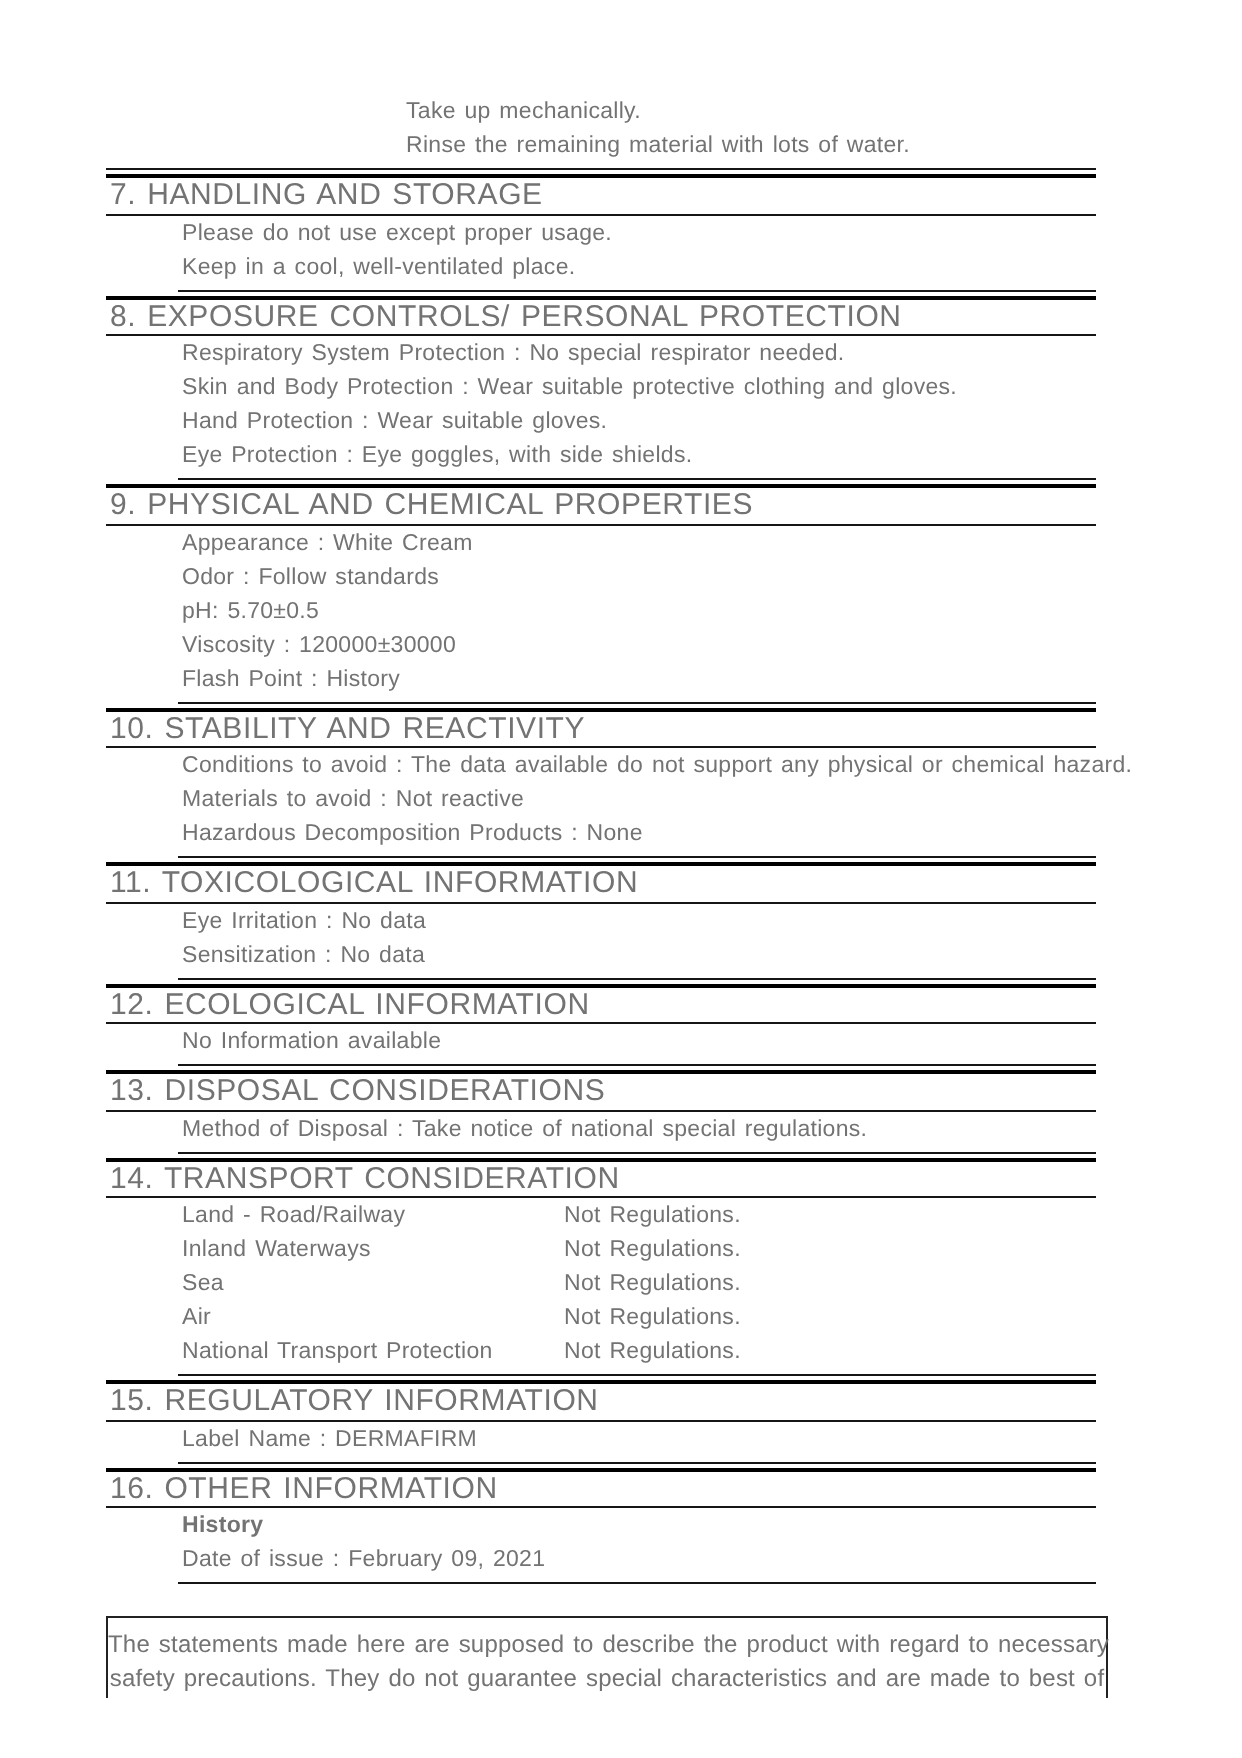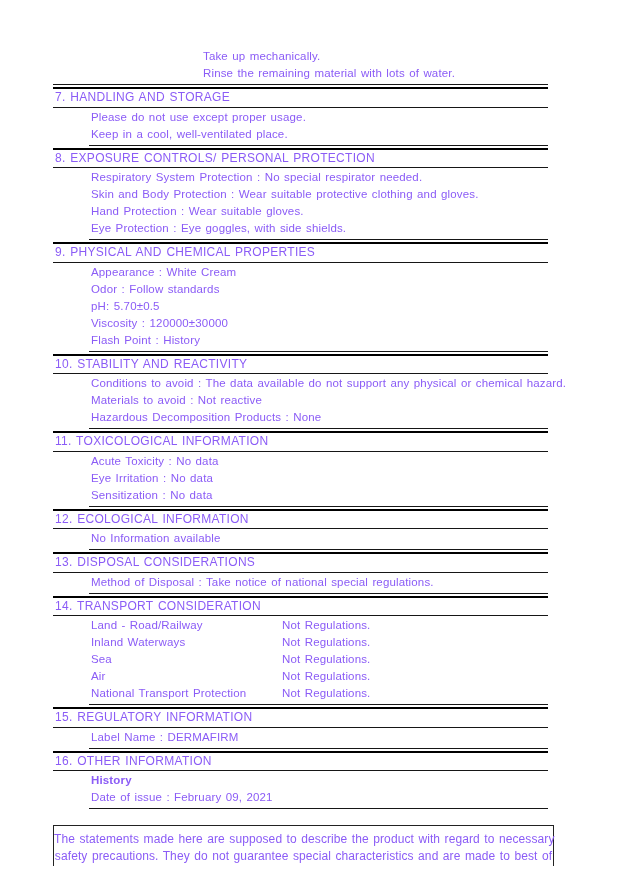--- a/index.html
+++ b/index.html
@@ -2,21 +2,21 @@
 <html><head>
 <meta charset="utf-8">
 <style>
   html, body { margin: 0; padding: 0; background: #ffffff; }
   .page {
     position: relative;
     width: 621px;
     height: 879px;
     background: #ffffff;
     font-family: "Liberation Sans", "DejaVu Sans", sans-serif;
-    color: #8b5cf6;
+    color: #737373;
     overflow: hidden;
   }
   .content {
     position: absolute;
     left: 53px;
     top: 48px;
     width: 495px;
   }
   .row {
     font-size: 11.5px;
@@ -29,21 +29,21 @@
   .pre-block {
     border-bottom: 1px solid #161616;
     padding-bottom: 2px;
   }
   .pre-block .row { padding-left: 150px; }
   .section { margin: 0; }
   .sec-header {
     margin-top: 2px;
     border-top: 2.4px solid #000000;
     border-bottom: 1px solid #161616;
-    font-size: 12px;
+    font-size: 15px;
     line-height: 15.5px;
     padding: 1px 0 1px 2px;
     letter-spacing: 0.3px;
     word-spacing: 1px;
     white-space: nowrap;
   }
   .sec-content {
     border-bottom: 1px solid #161616;
     padding: 1px 0 2px 0;
     margin-left: 36px;
@@ -113,21 +113,20 @@
           <div class="sec-header">10. STABILITY AND REACTIVITY</div>
           <div class="sec-content">
             <div class="row">Conditions to avoid : The data available do not support any physical or chemical hazard.</div>
             <div class="row">Materials to avoid : Not reactive</div>
             <div class="row">Hazardous Decomposition Products : None</div>
           </div>
         </div>
         <div class="section">
           <div class="sec-header">11. TOXICOLOGICAL INFORMATION</div>
           <div class="sec-content">
-            <div class="row">Acute Toxicity : No data</div>
             <div class="row">Eye Irritation : No data</div>
             <div class="row">Sensitization : No data</div>
           </div>
         </div>
         <div class="section">
           <div class="sec-header">12. ECOLOGICAL INFORMATION</div>
           <div class="sec-content">
             <div class="row">No Information available</div>
           </div>
         </div>

